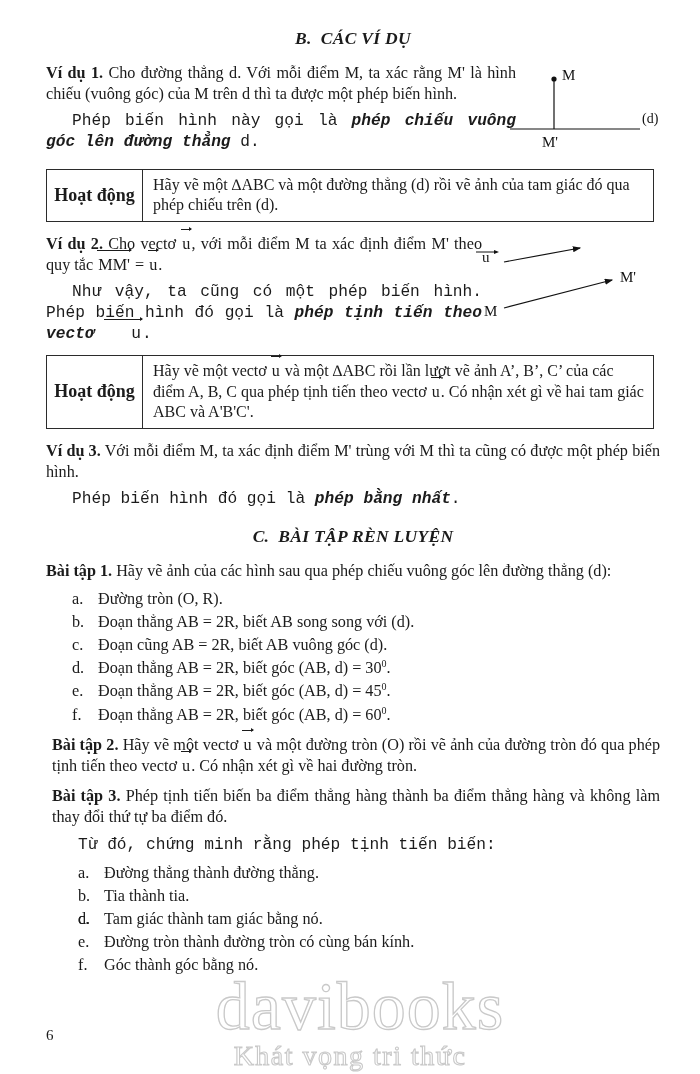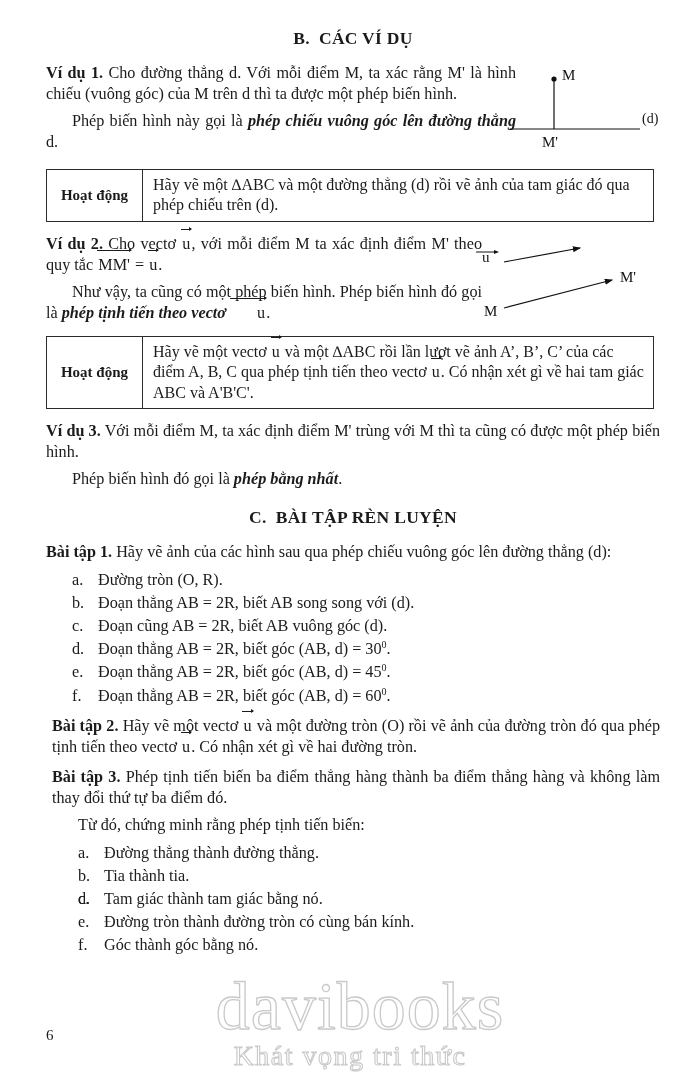--- a/index.html
+++ b/index.html
@@ -22,30 +22,31 @@
     height: 1074px;
     padding: 22px 40px 0 46px;
   }
 
   h2.section-head {
     text-align: center;
     font-size: 17.5px;
     font-weight: bold;
     letter-spacing: 0.3px;
     margin: 6px 0 14px 0;
+    font-style: italic;
   }
   h2.section-head .letter { margin-right: 9px; }
 
   p {
     margin: 0 0 6px 0;
     font-size: 16.2px;
     line-height: 1.30;
     text-align: justify;
   }
-  .indent { text-indent: 26px; }
+  .indent { text-indent: 26px; font-family: Liberation Mono, monospace; }
   b.lead { font-weight: bold; }
   i.bi { font-style: italic; font-weight: bold; }
 
   .vec {
     position: relative;
     display: inline-block;
     padding: 0 1px;
   }
   .vec::before {
     content: "";
@@ -84,21 +85,21 @@
   .activity {
     border: 1px solid #2b2b2b;
     display: flex;
     margin: 10px 0 12px 0;
     width: 608px;
   }
   .activity .tag {
     flex: 0 0 96px;
     border-right: 1px solid #2b2b2b;
     font-weight: bold;
-    font-size: 15px;
+    font-size: 18px;
     padding: 6px 4px;
     text-align: center;
     display: flex;
     align-items: center;
     justify-content: center;
   }
   .activity .body {
     padding: 5px 8px 5px 10px;
     font-size: 16px;
     line-height: 1.28;

